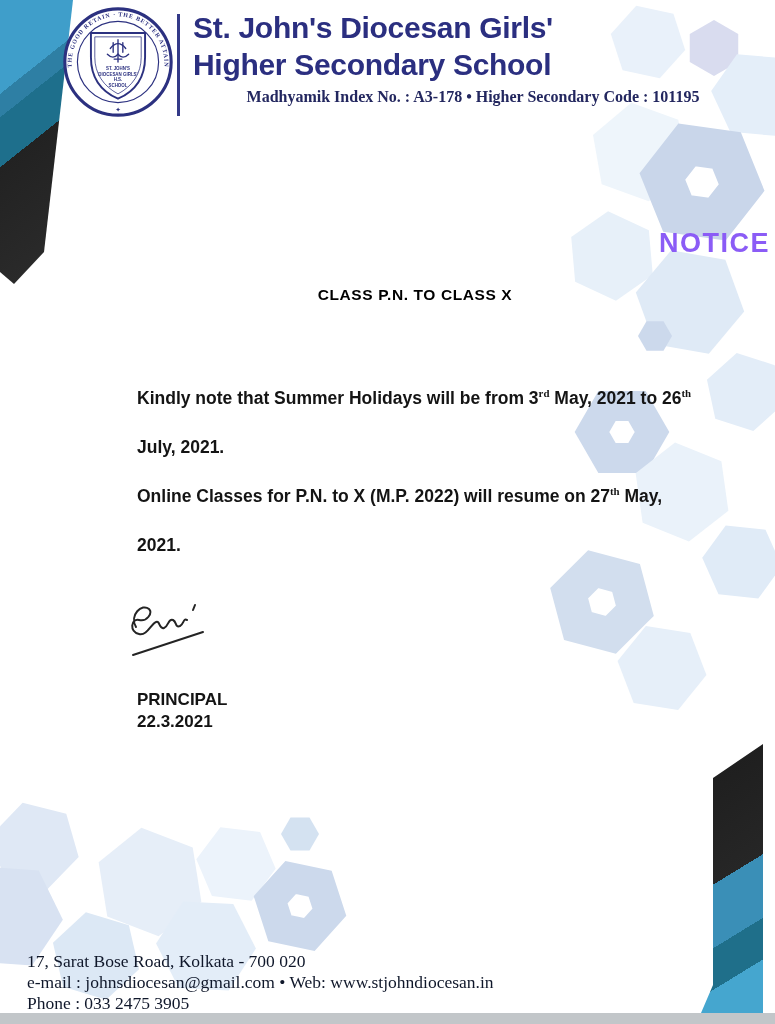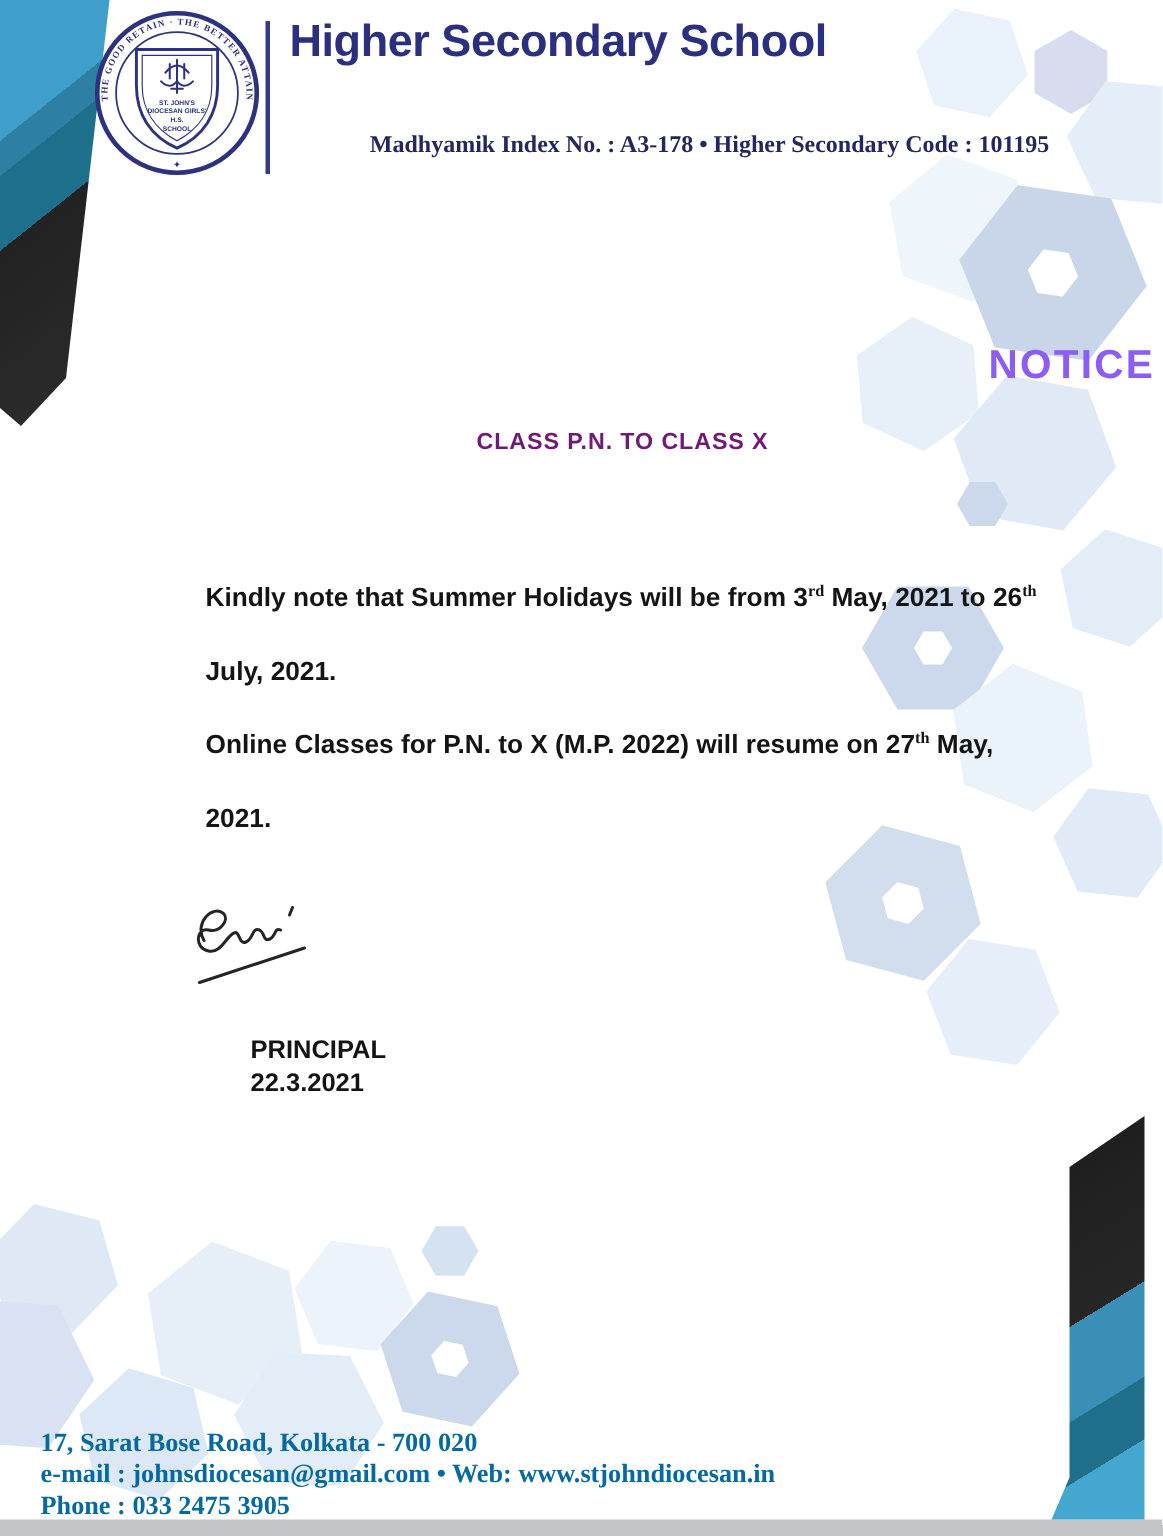--- a/index.html
+++ b/index.html
@@ -23,38 +23,38 @@
     font-family:"Liberation Serif",serif;font-weight:bold;
     font-size:16px;color:#23275f;text-align:center;
   }
   
   .notice-title{
     left:60px;top:228px;width:710px;text-align:right;
     font-weight:bold;font-size:27px;letter-spacing:1.5px;color:#8b5cf6;
   }
   .notice-subtitle{
     left:60px;top:286px;width:710px;text-align:center;
-    font-weight:bold;font-size:15.5px;letter-spacing:0.6px;color:#701a75;
+    font-weight:bold;font-size:15.5px;letter-spacing:0.6px;color:#000000;
   }
   .para{
     left:137px;width:600px;
     font-weight:bold;font-size:17.5px;color:#141414;
   }
   .para .ln{line-height:49px;white-space:nowrap;}
   sup{font-size:62%;vertical-align:super;line-height:0;font-family:Liberation Serif, serif;}
   .signature{left:122px;top:597px;width:95px;height:68px;}
   .signoff{
     left:137px;top:689px;width:300px;
-    font-weight:bold;font-size:17px;line-height:22px;color:#141414;margin-left:30px;
+    font-weight:bold;font-size:17px;line-height:22px;color:#141414;
   }
   
   .footer{
     left:27px;top:951px;width:640px;
-    font-family:"Liberation Serif",serif;font-weight:bold;
-    font-size:17.5px;line-height:21px;color:#0369a1;
+    font-family:"Liberation Serif",serif;font-weight:normal;
+    font-size:17.5px;line-height:21px;color:#0f172a;
   }
   .z1{z-index:1;}
 </style>
 </head>
 <body>
 
 <svg id="decor" viewBox="0 0 775 1024" xmlns="http://www.w3.org/2000/svg">
   <defs>
     <linearGradient id="bandTL" gradientUnits="userSpaceOnUse" x1="0" y1="0" x2="143" y2="180">
       <stop offset="0" stop-color="#3f9eca"></stop>
@@ -139,20 +139,21 @@
     <text x="60" y="68">ST. JOHN'S</text>
     <text x="60" y="74">DIOCESAN GIRLS'</text>
     <text x="60" y="80">H.S.</text>
     <text x="60" y="86">SCHOOL</text>
   </g>
 </svg>
 
 <div class="abs header-divider z1"></div>
 
 <div class="abs school-name z1">
+  <div>St. John's Diocesan Girls'</div>
   <div>Higher Secondary School</div>
 </div>
 
 <div class="abs index-line z1">Madhyamik Index No. : A3-178  •  Higher Secondary Code : 101195</div>
 
 <div class="abs notice-title z1">NOTICE</div>
 
 <div class="abs notice-subtitle z1">CLASS P.N. TO CLASS X</div>
 
 <div class="abs para z1" style="top:374px;">

